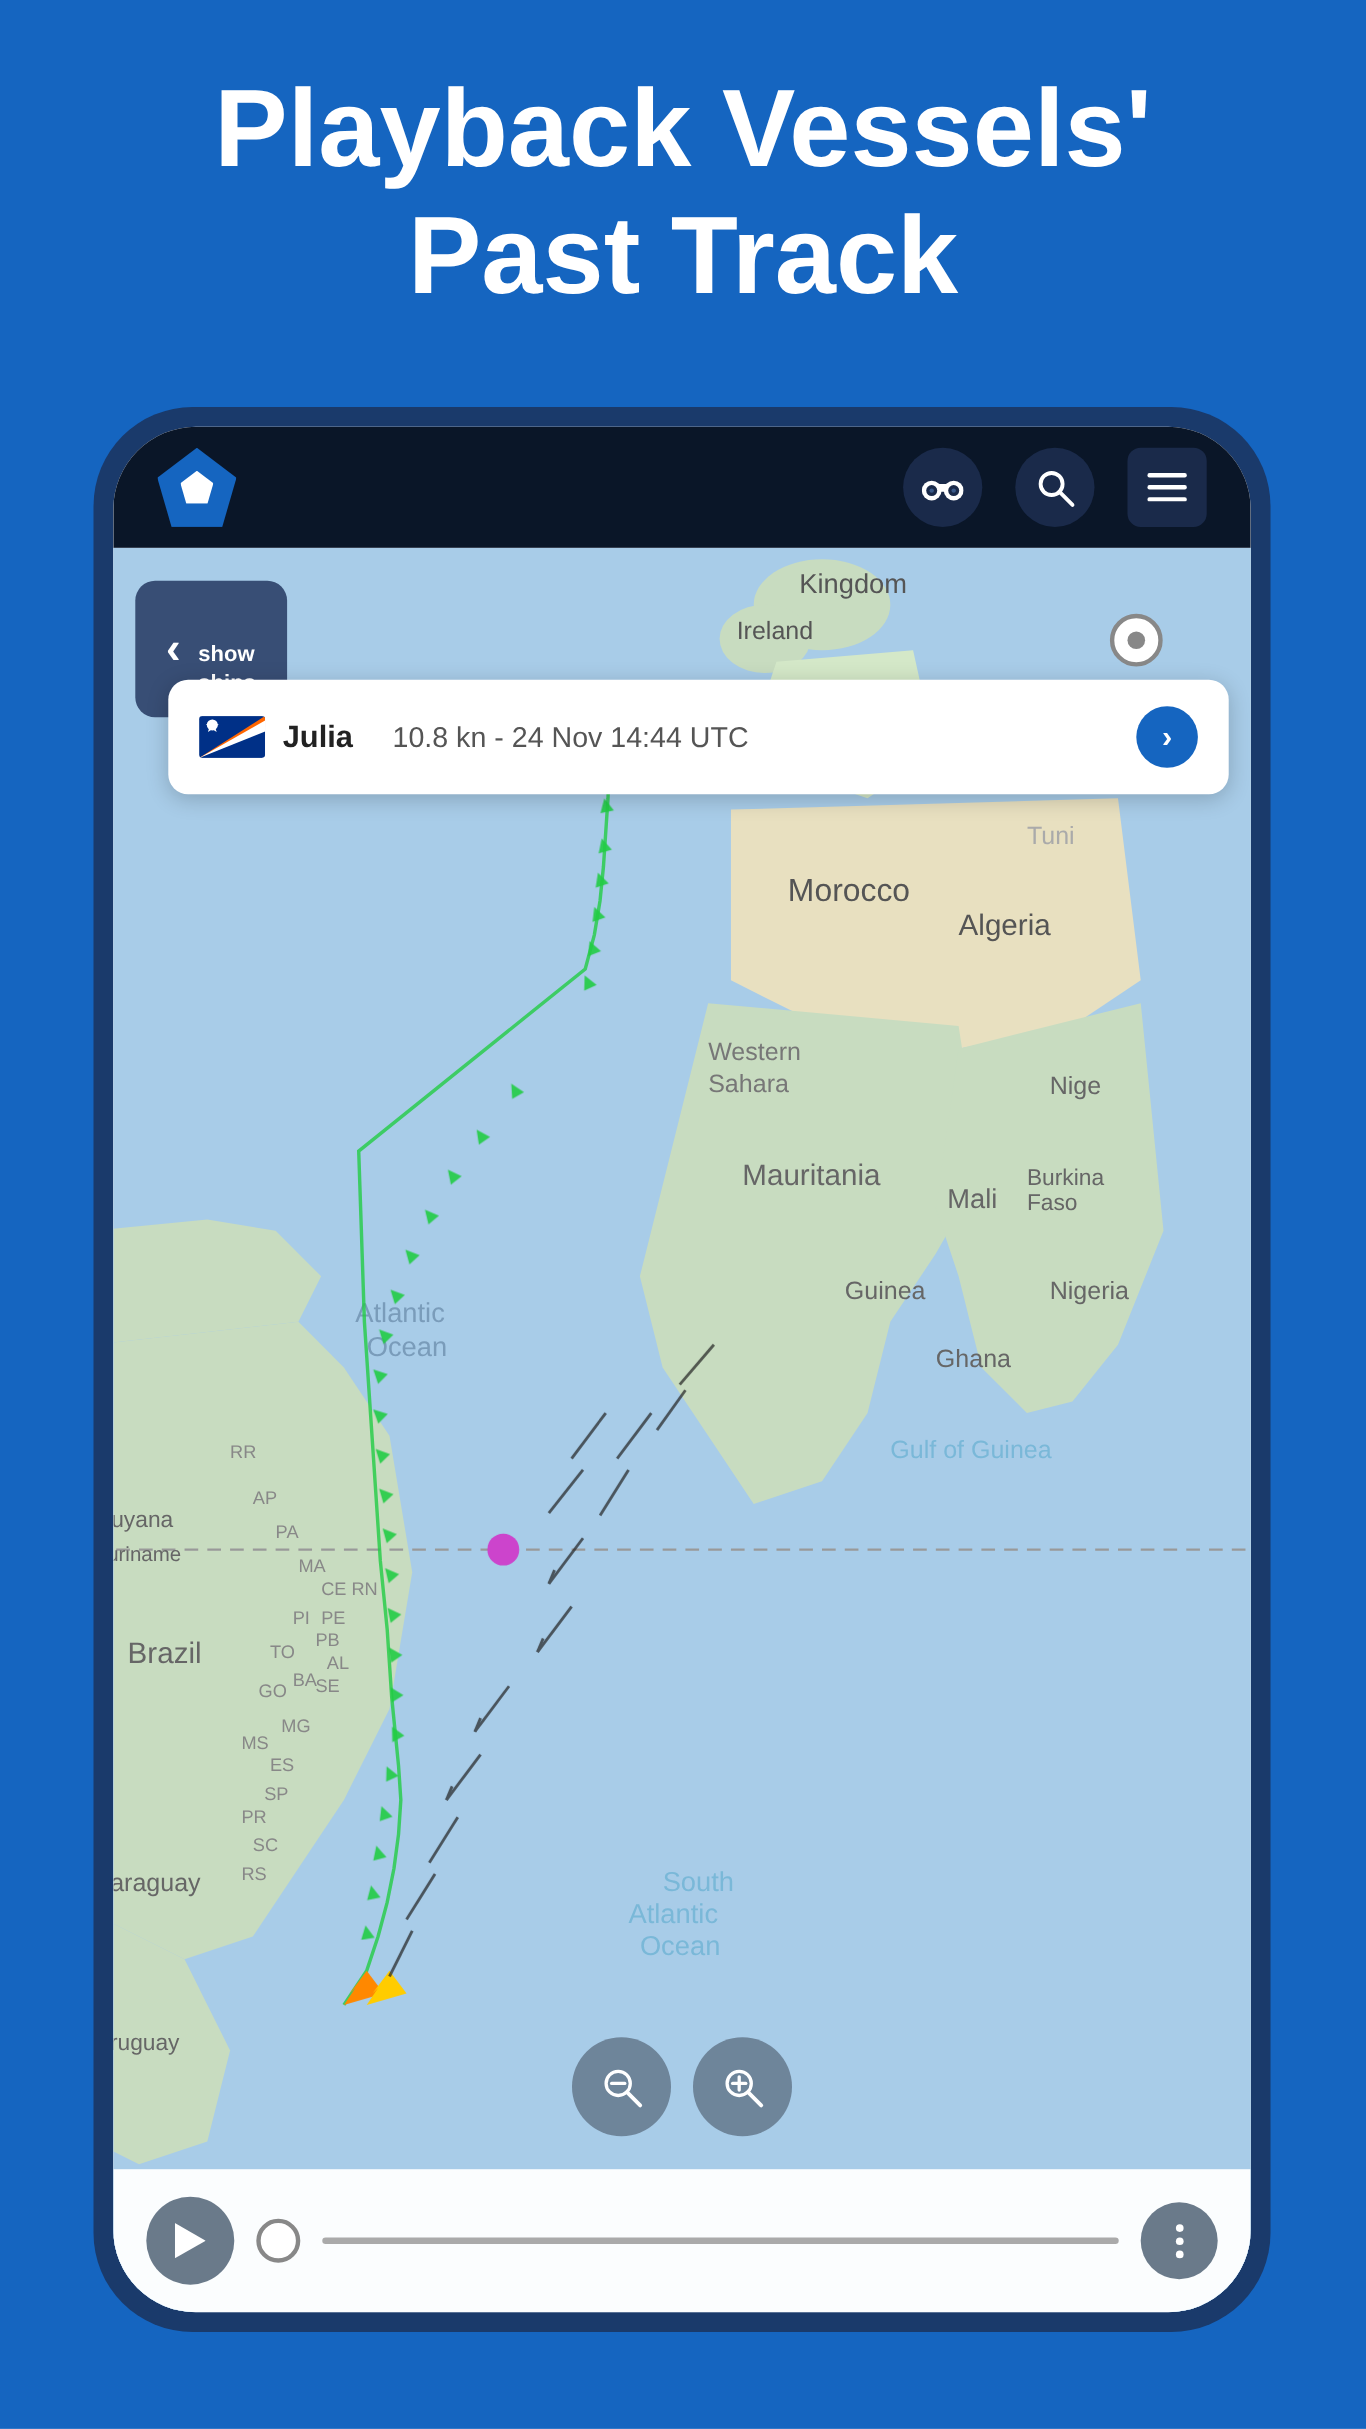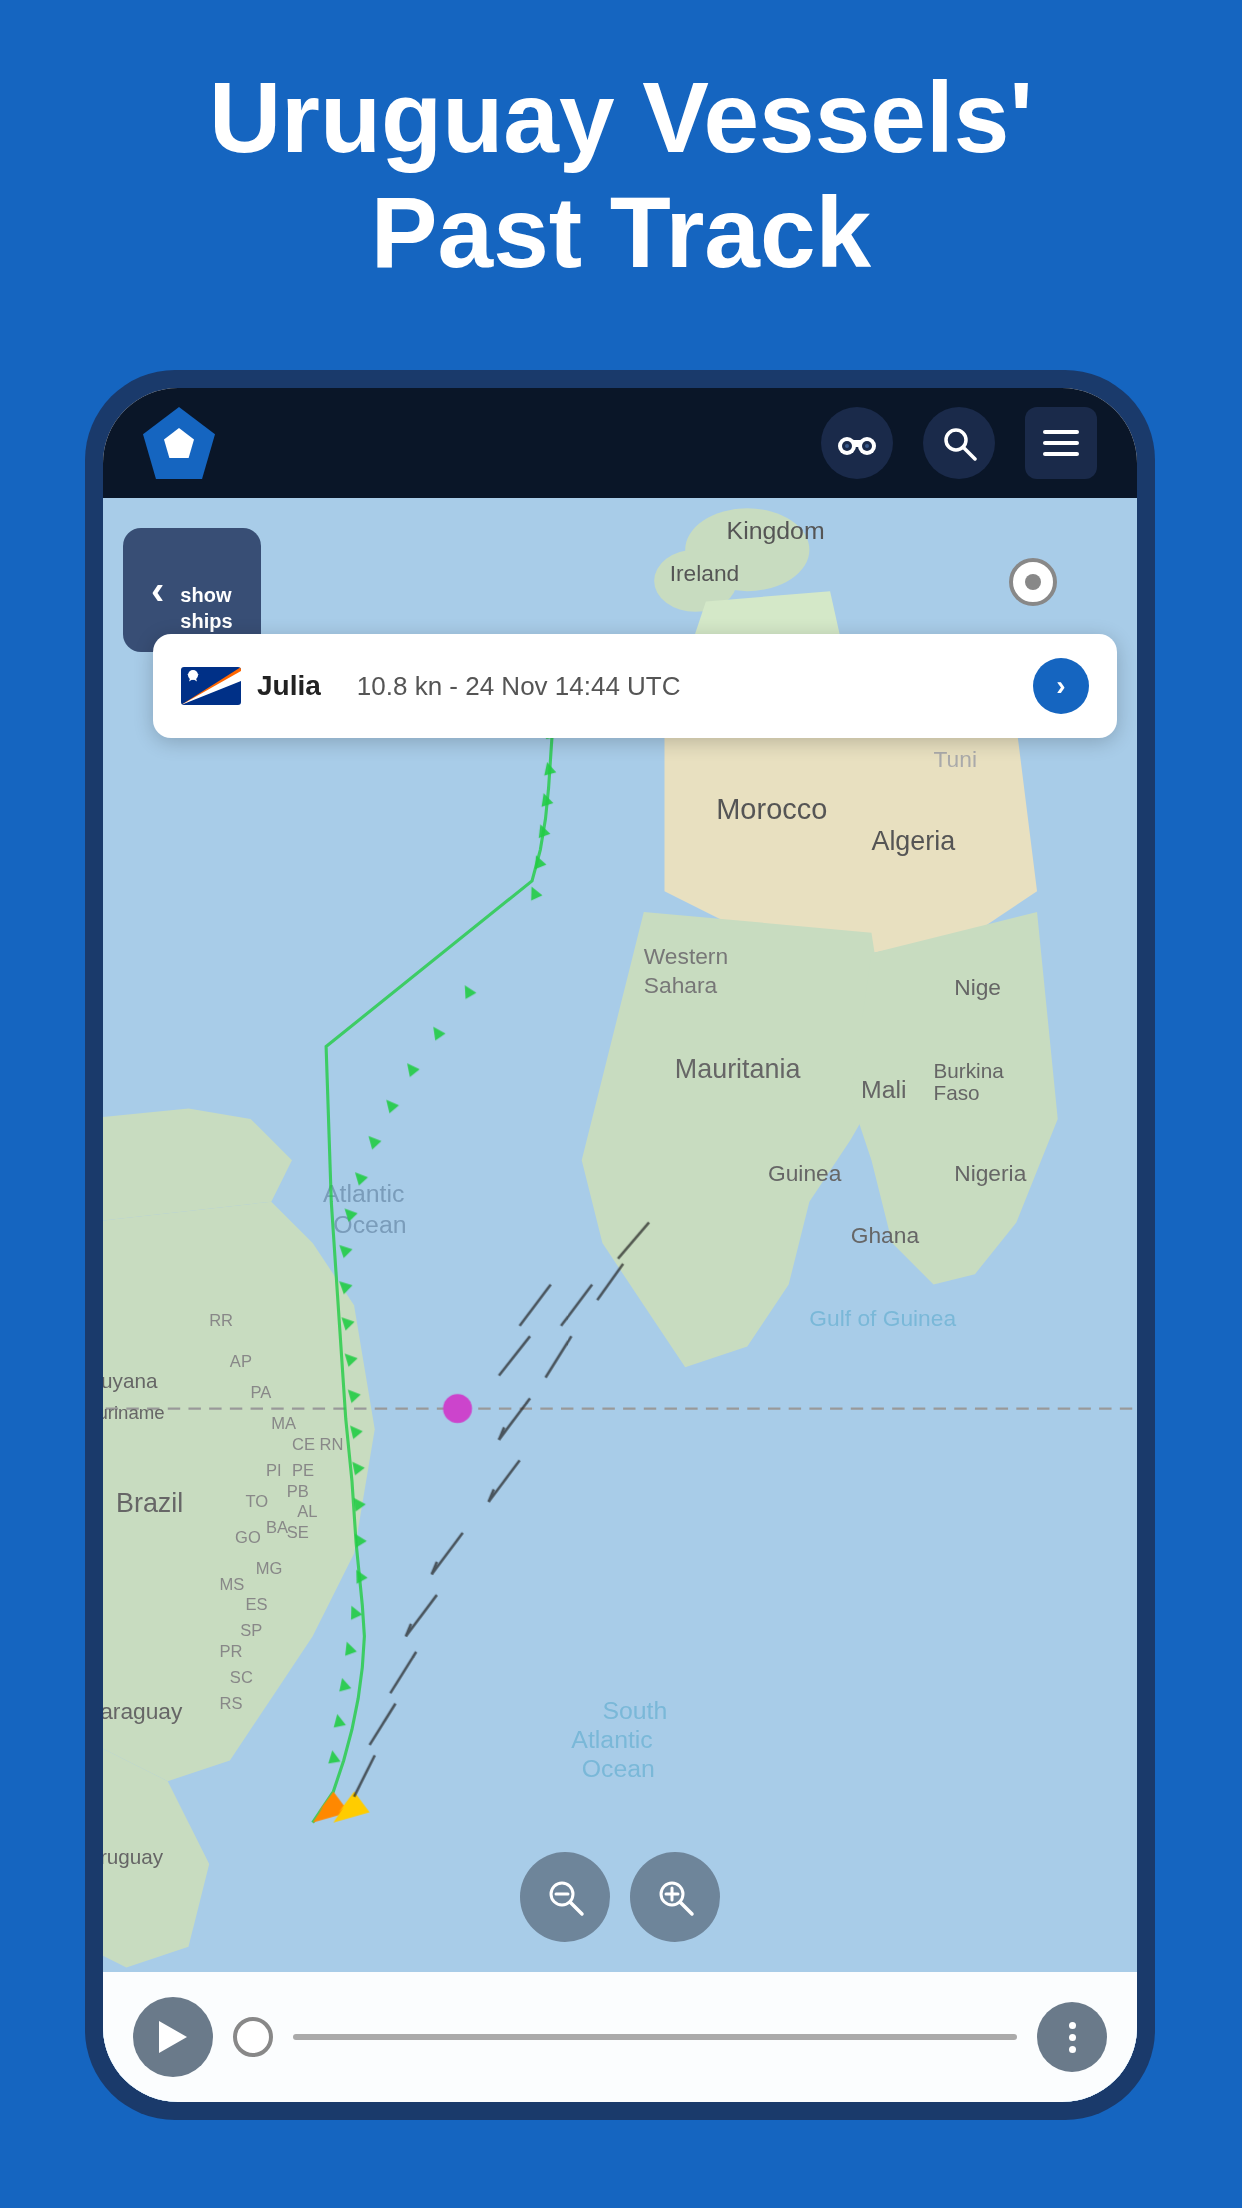--- a/index.html
+++ b/index.html
@@ -149,21 +149,21 @@
     .show-ships-text {
       font-size: 20px;
       font-weight: 600;
       line-height: 1.3;
       margin-top: 36px;
     }
 
     
     .info-popup {
       position: absolute;
-      top: 136px;
+      top: 120px;
       left: 50px;
       right: 20px;
       z-index: 20;
       background: white;
       border-radius: 18px;
       padding: 24px 28px;
       box-shadow: 0 4px 20px rgba(0,0,0,0.2);
       display: flex;
       align-items: center;
       gap: 16px;
@@ -325,21 +325,21 @@
       height: 16px;
       background: #888;
       border-radius: 50%;
     }
   </style>
 </head>
 <body>
 
 <div>
   <div class="header-title">
-    <span>Uruguay Vessels'</span><br>
+    <span>Playback Vessels'</span><br>
     <span>Past Track</span>
   </div>
 </div>
 
 <div class="phone-frame">
   <div class="phone-inner">
 
     <div class="app-navbar">
       <div class="nav-logo"></div>
       <div class="nav-icons">

